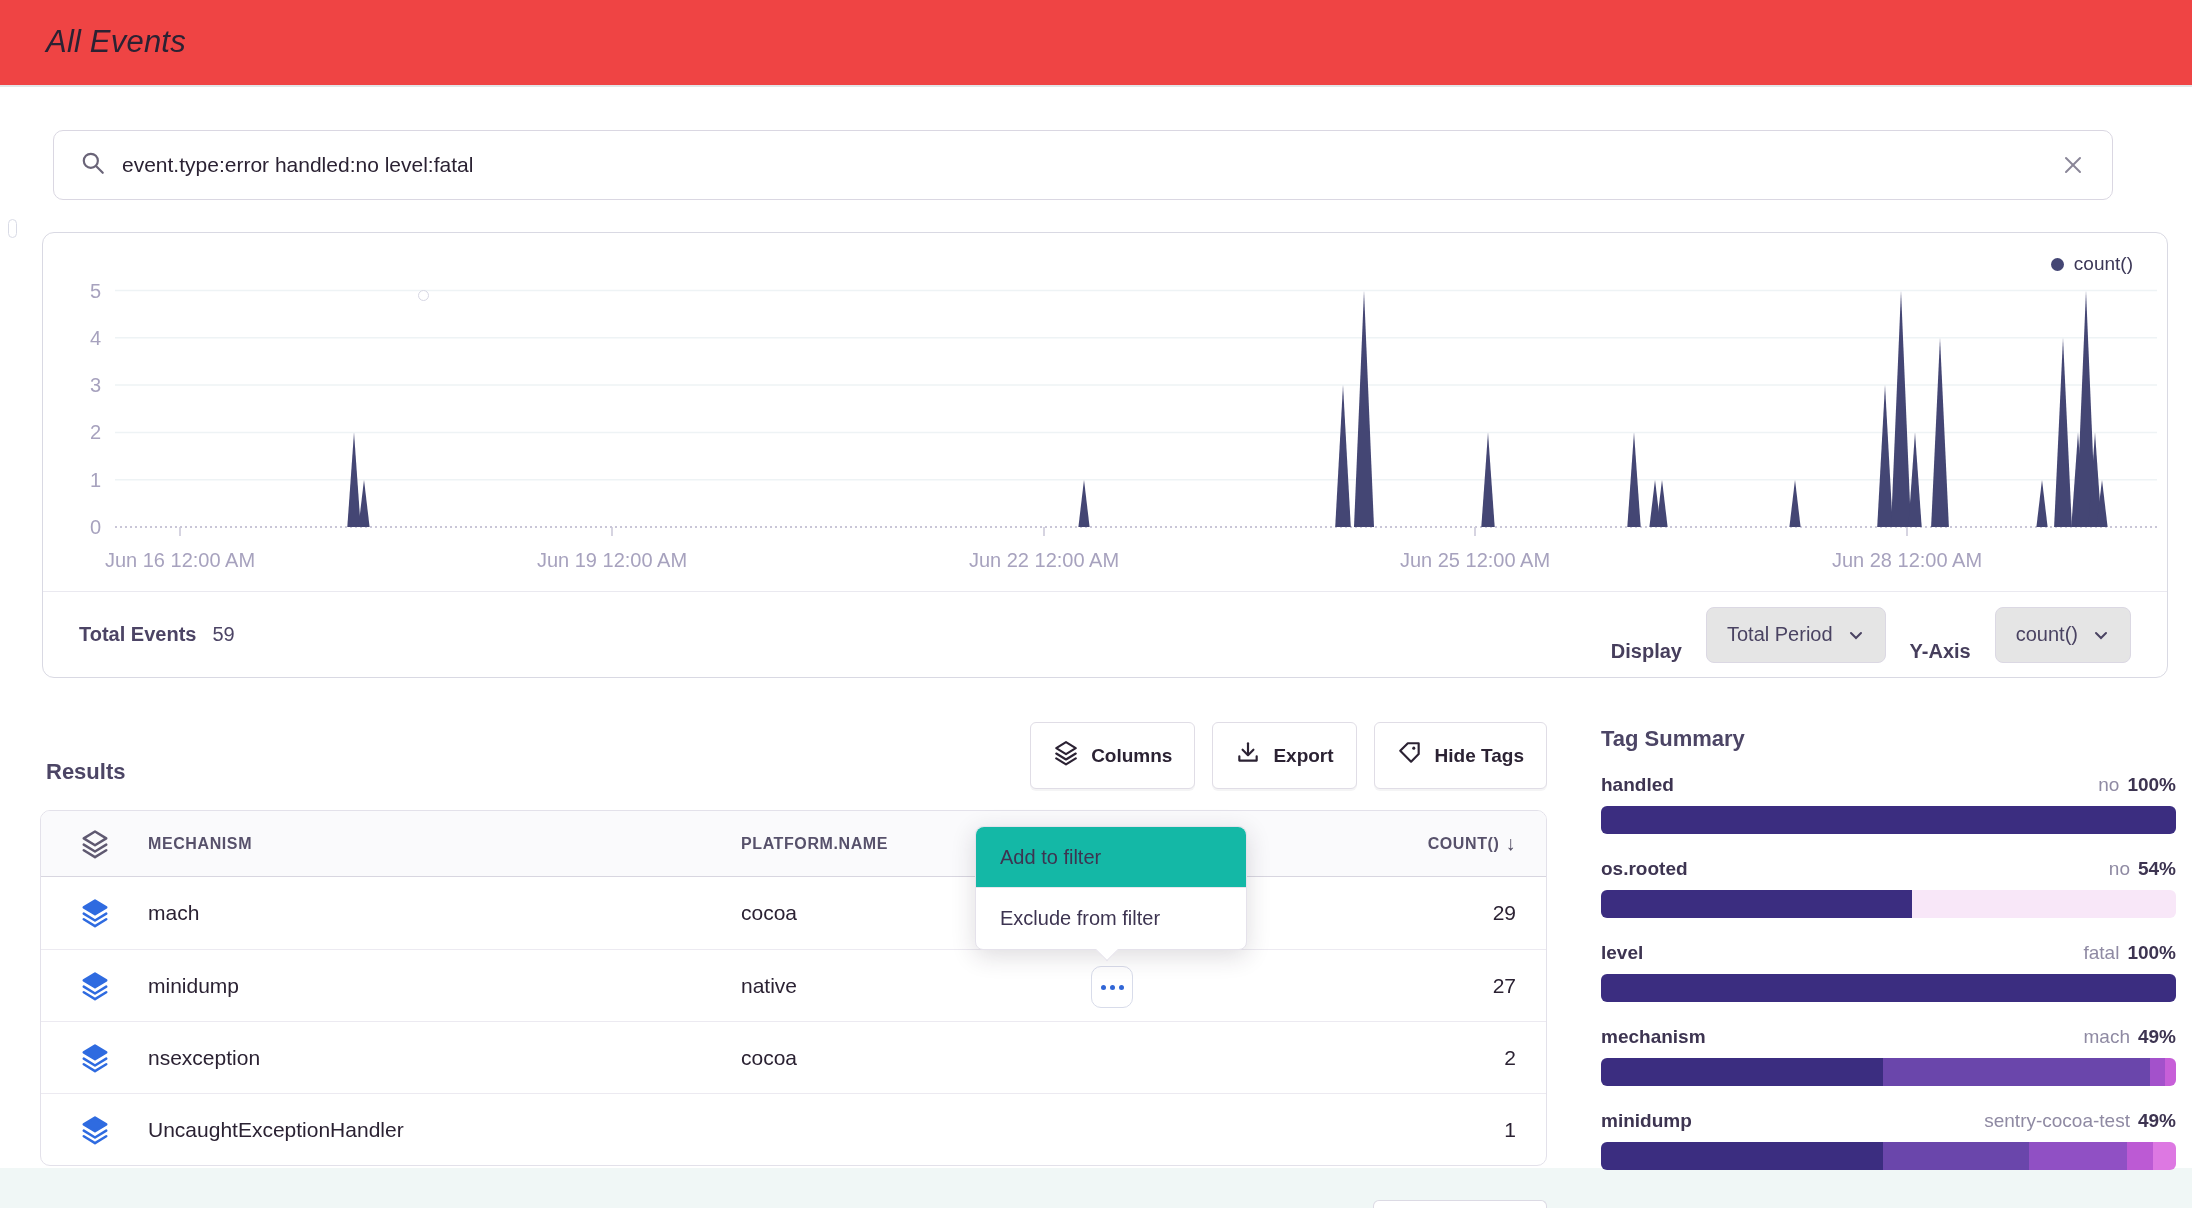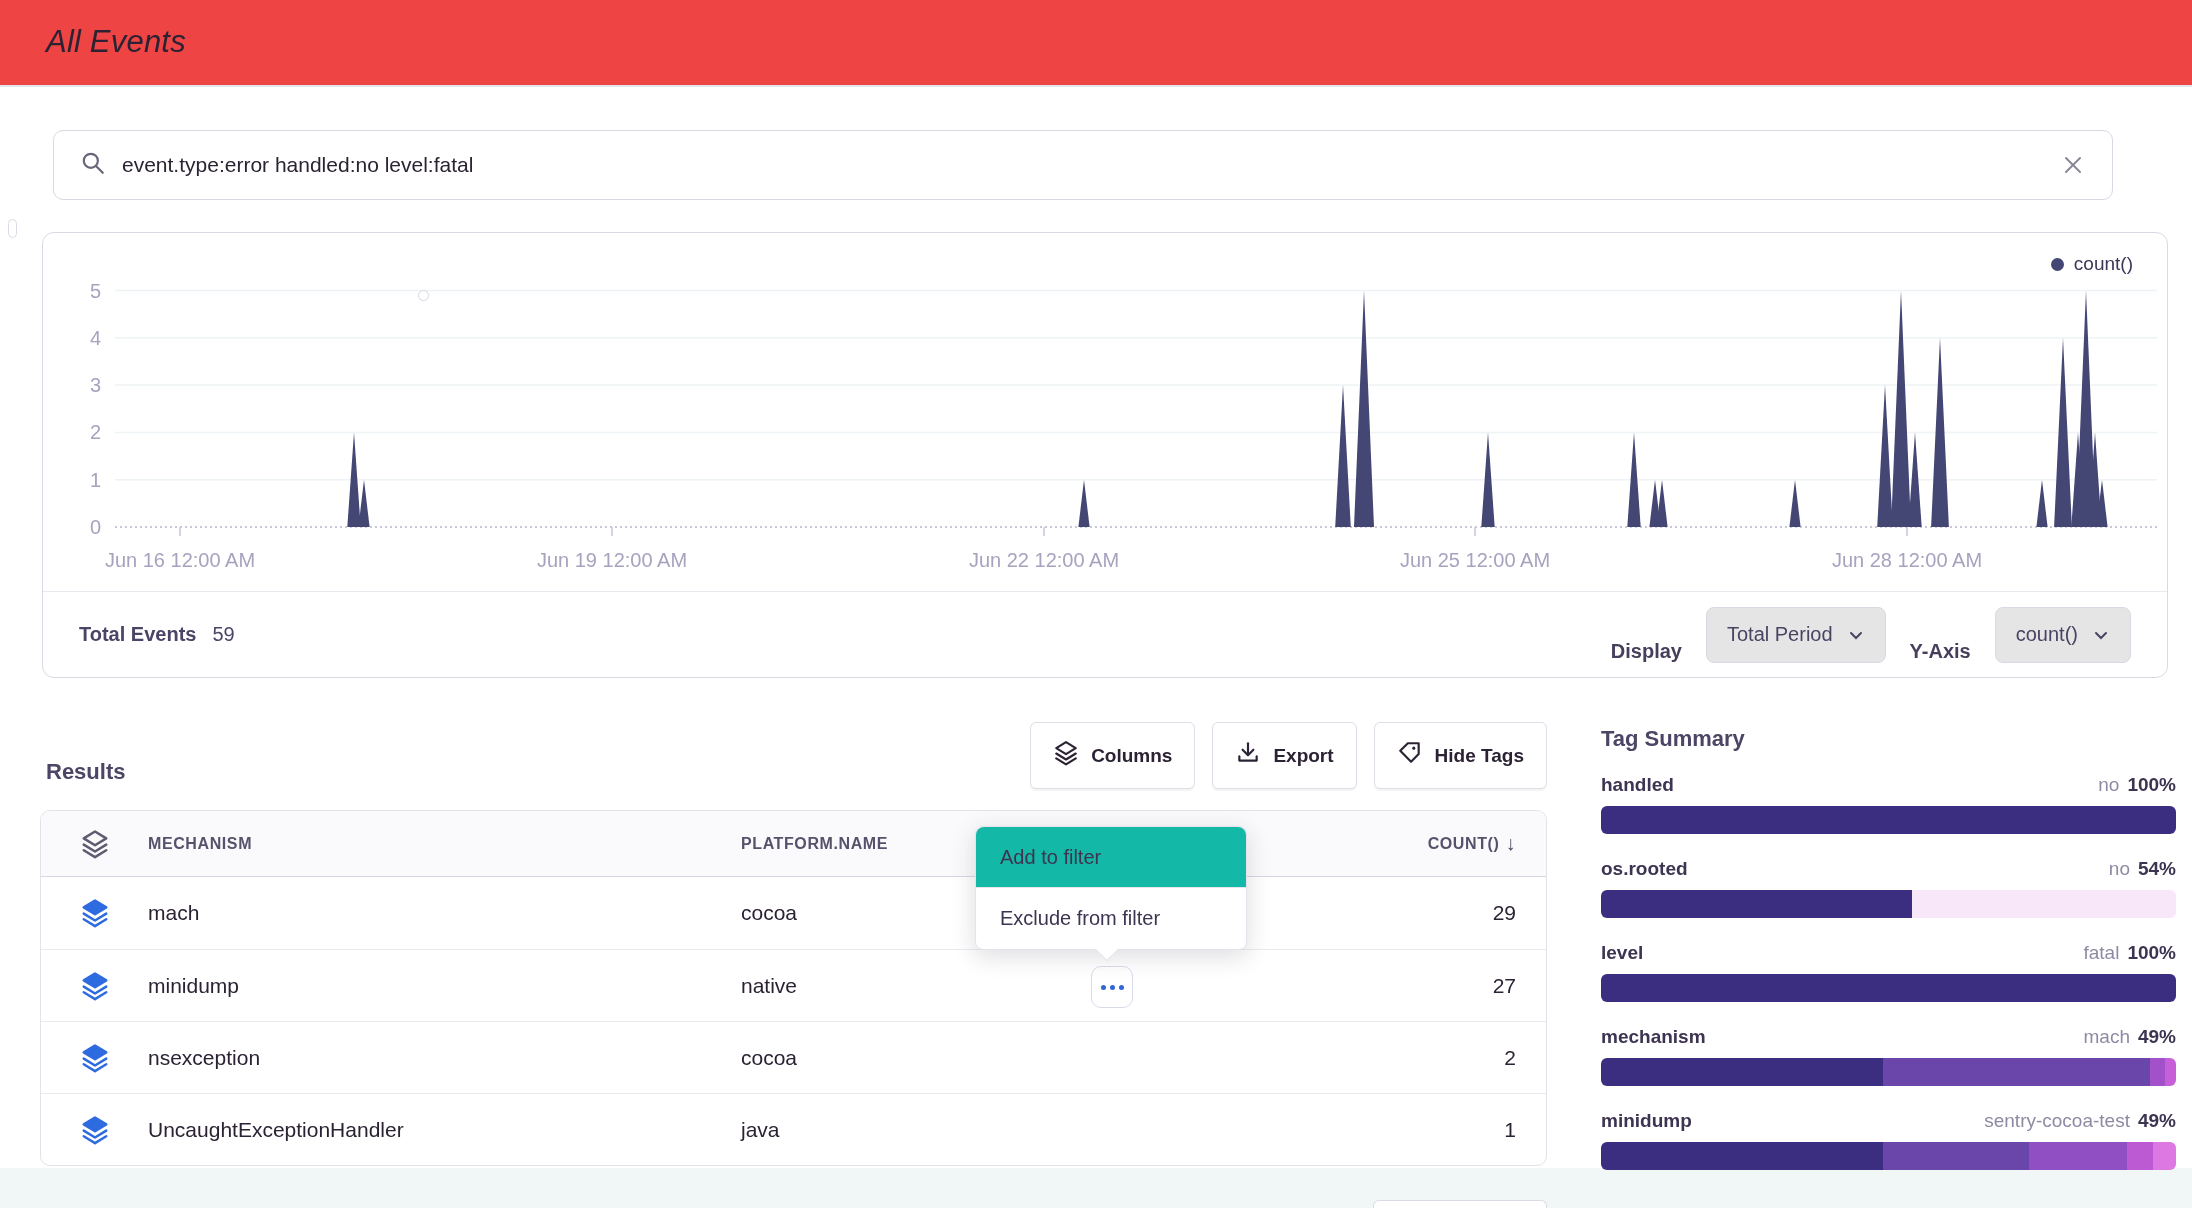--- a/index.html
+++ b/index.html
@@ -275,21 +275,20 @@
       </div>
       <div class="trow">
         <span class="c-icon">
           <svg width="30" height="30" viewBox="0 0 24 24" fill="none" stroke="#2F6BE0" stroke-width="2" stroke-linejoin="round" stroke-linecap="round">
             <path d="M12 2 L21 7.5 12 13 3 7.5 Z" fill="#2F6BE0"></path>
             <path d="M3 12.5 L12 18 21 12.5"></path>
             <path d="M3 17 L12 22.5 21 17"></path>
           </svg>
         </span>
         <span class="c-mech">UncaughtExceptionHandler</span>
-        <span class="c-plat">java</span>
         <span class="c-count">1</span>
       </div>
     </div>
 </div>
 
 <button class="dots-btn">
   <i></i>
     <i></i>
     <i></i>
 </button>

